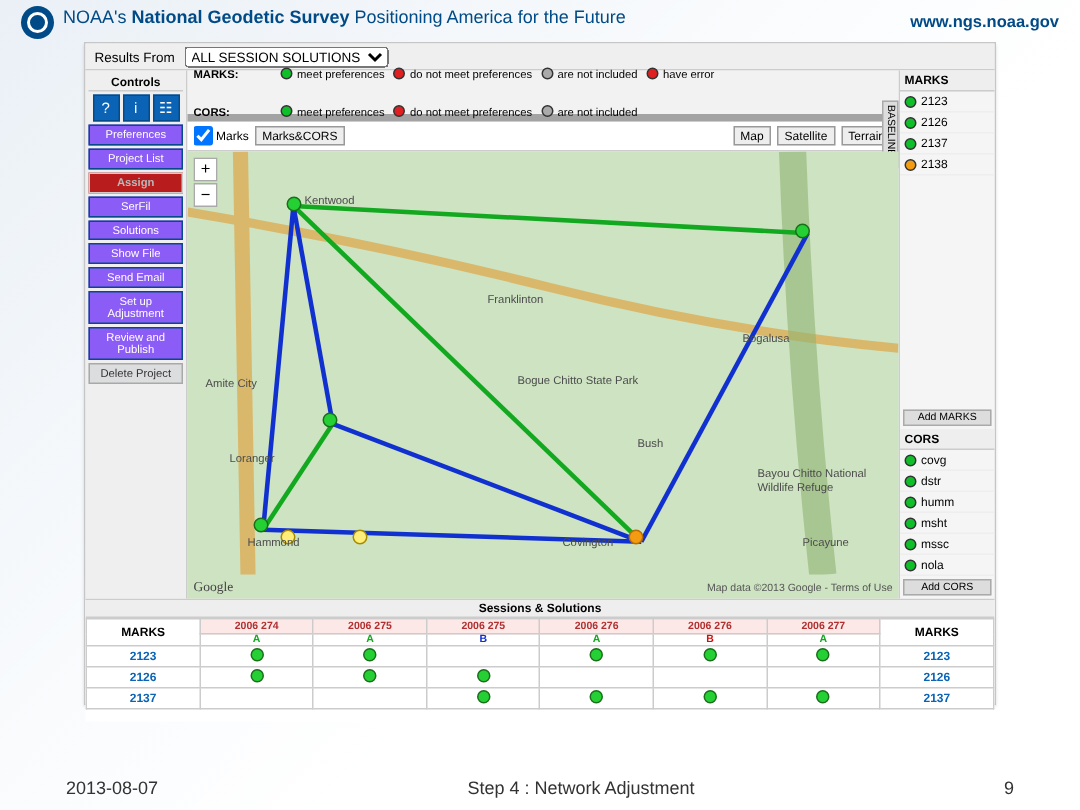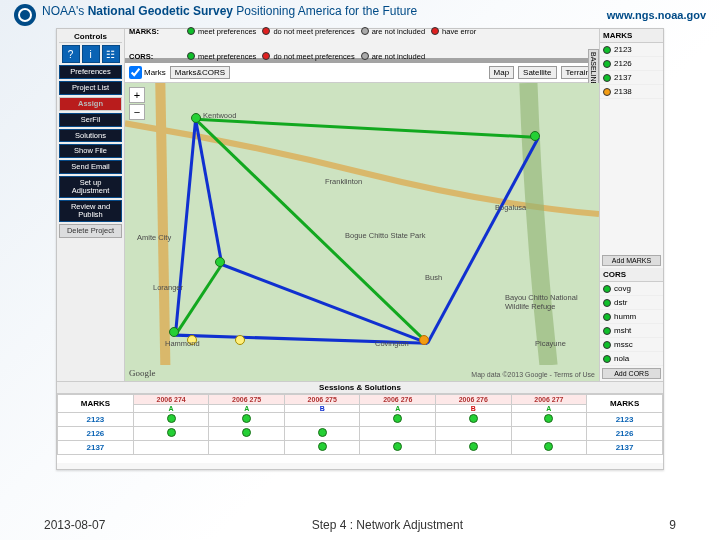--- a/index.html
+++ b/index.html
@@ -16,21 +16,21 @@
 
   .results-bar { height: 18px; display: flex; align-items: center; gap: 6px; font-size: 9px; padding: 2px 6px; background: #efefef; border-bottom: 1px solid #ccc; }
   .results-bar select { font-size: 9px; height: 14px; }
 
   .main-row { display: flex; height: 352px; }
   .sidebar { width: 68px; background: #efefef; border-right: 1px solid #ccc; padding: 2px; display: flex; flex-direction: column; gap: 2px; }
   .sidebar .controls-title { font-size: 8px; font-weight: bold; text-align: center; padding: 1px 0; border-bottom: 1px solid #ccc; }
   .icon-row { display: flex; gap: 2px; justify-content: center; }
   .icon-btn { width: 18px; height: 18px; background: #0a63b4; border: 1px solid #064a88; color: #fff; font-size: 10px; display: flex; align-items: center; justify-content: center; cursor: pointer; }
   .side-btn { background: #dcddde; border: 1px solid #a9a9a9; font-size: 7.5px; padding: 2px 2px; text-align: center; cursor: pointer; color: #333; line-height: 1.05; }
-  .side-btn.blue { background: #0f172a; color: #fff; border-color: #064a88; }
+  .side-btn.blue { background: #8b5cf6; color: #fff; border-color: #064a88; }
   .side-btn.disabled { background: #b91c1c; color: #b8b8b8; border-color: #ccc; font-weight: bold; }
 
   .center-col { flex: 1; display: flex; flex-direction: column; }
   .legend-bar { height: 34px; background: #f2f2f2; border-bottom: 5px solid #a3a3a3; font-size: 7.5px; padding: 2px 4px; display: flex; flex-direction: column; justify-content: center; gap: 16px; }
   .legend-row { display: flex; gap: 6px; align-items: center; flex-wrap: nowrap; }
   .legend-row .lbl { font-weight: bold; min-width: 52px; }
   .legend-item { display: flex; align-items: center; gap: 3px; white-space: nowrap; }
   .dot { width: 8px; height: 8px; border-radius: 50%; border: 1px solid #333; display: inline-block; }
   .dot.green { background: #0fbf2a; }
   .dot.red { background: #e02020; }
@@ -78,20 +78,24 @@
     <div class="left">
       <span class="logo-circle"></span>
       <span class="brand">
         <span>NOAA's </span><b>National Geodetic Survey</b><span> Positioning America for the Future</span>
       </span>
     </div>
     <span class="url">www.ngs.noaa.gov</span>
   </div>
 
   <div class="app-frame">
+    <div class="results-bar">
+      <span>Results From</span>
+      <select><option>ALL SESSION SOLUTIONS</option></select>
+    </div>
 
     <div class="main-row">
       <div class="sidebar">
         <div class="controls-title">Controls</div>
         <div class="icon-row">
           <div class="icon-btn">?</div>
           <div class="icon-btn">i</div>
           <div class="icon-btn">☷</div>
         </div>
         <div class="side-btn blue">Preferences</div>

